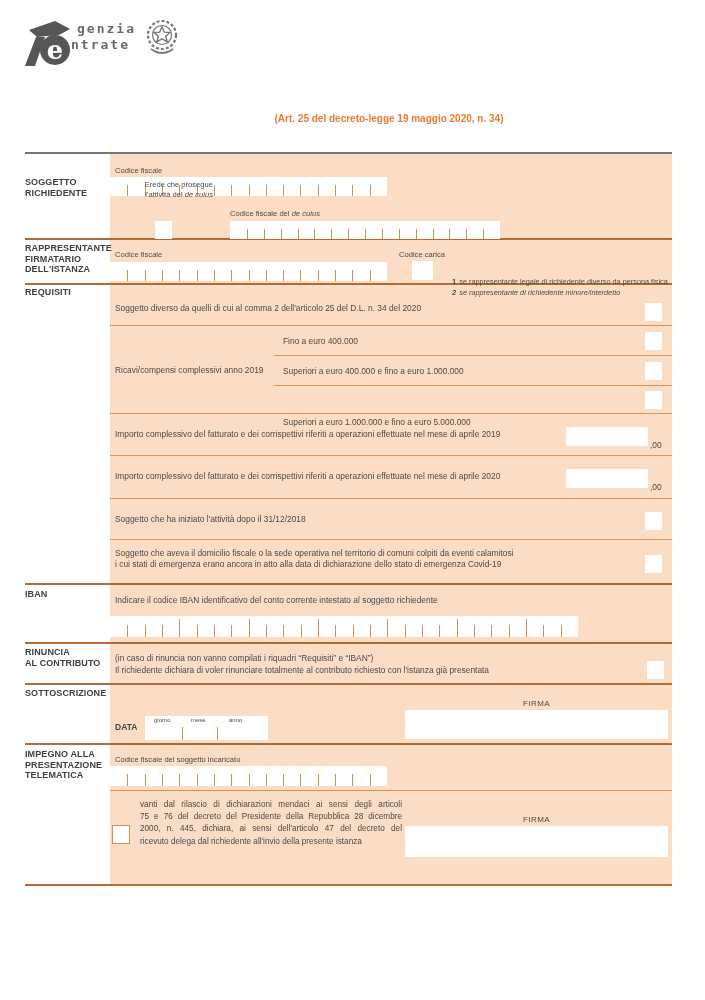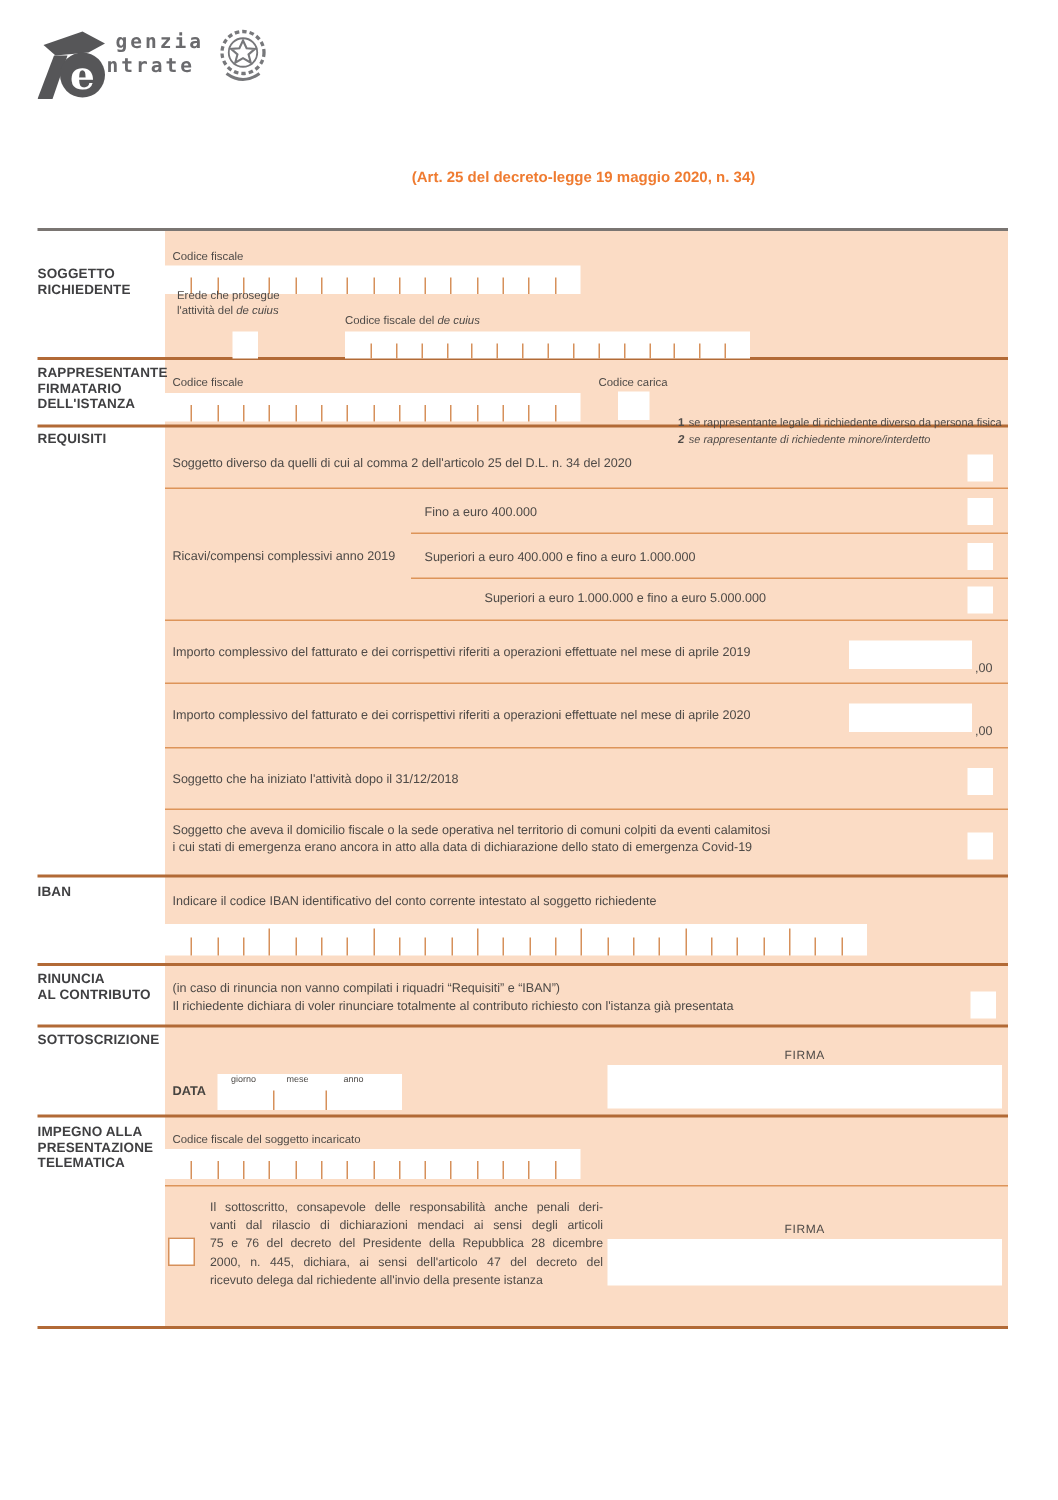--- a/index.html
+++ b/index.html
@@ -93,21 +93,21 @@
       <div class="cell"></div>
       <div class="cell"></div>
       <div class="cell"></div>
       <div class="cell"></div>
       <div class="cell"></div>
       <div class="cell"></div>
       <div class="cell"></div>
       <div class="cell"></div>
     </div>
 
-  <div class="abs flabel" style="left:118px;top:192px;width:95px;text-align:left;line-height:10px;">
+  <div class="abs flabel" style="left:118px;top:180px;width:95px;text-align:right;line-height:10px;">
     <div>Erede che prosegue</div>
     <div><span>l'attività del </span><i class="dc">de cuius</i></div>
   </div>
   <div class="cb" style="left:155px;top:221px;"></div>
 
   <div class="abs flabel" style="left:230px;top:209px;">
     <span>Codice fiscale del </span><i class="dc">de cuius</i>
   </div>
   <div class="comb" style="left:230px;top:221px;width:270px;height:18px;">
       <div class="cell"></div>
@@ -164,21 +164,21 @@
   <div class="abs seclabel" style="left:25px;top:287px;">REQUISITI</div>
 
   <div class="abs rowtext" style="left:115px;top:303px;width:500px;">Soggetto diverso da quelli di cui al comma 2 dell'articolo 25 del D.L. n. 34 del 2020</div>
   <div class="cb" style="left:645px;top:303px;"></div>
 
   <div class="abs rowtext" style="left:115px;top:365px;">Ricavi/compensi complessivi anno 2019</div>
   <div class="abs rowtext" style="left:283px;top:336px;">Fino a euro 400.000</div>
   <div class="cb" style="left:645px;top:332px;"></div>
   <div class="abs rowtext" style="left:283px;top:366px;">Superiori a euro 400.000 e fino a euro 1.000.000</div>
   <div class="cb" style="left:645px;top:362px;"></div>
-  <div class="abs rowtext" style="left:283px;top:393px;margin-left:40px;">Superiori a euro 1.000.000 e fino a euro 5.000.000</div>
+  <div class="abs rowtext" style="left:283px;top:417px;">Superiori a euro 1.000.000 e fino a euro 5.000.000</div>
   <div class="cb" style="left:645px;top:391px;"></div>
 
   <div class="abs rowtext" style="left:115px;top:429px;width:440px;">Importo complessivo del fatturato e dei corrispettivi riferiti a operazioni effettuate nel mese di aprile 2019</div>
   <div class="abs box" style="left:566px;top:427px;width:82px;height:19px;"></div>
   <div class="abs rowtext" style="left:650px;top:440px;">,00</div>
 
   <div class="abs rowtext" style="left:115px;top:471px;width:440px;">Importo complessivo del fatturato e dei corrispettivi riferiti a operazioni effettuate nel mese di aprile 2020</div>
   <div class="abs box" style="left:566px;top:469px;width:82px;height:19px;"></div>
   <div class="abs rowtext" style="left:650px;top:482px;">,00</div>
 
@@ -265,21 +265,20 @@
       <div class="cell"></div>
       <div class="cell"></div>
       <div class="cell"></div>
       <div class="cell"></div>
       <div class="cell"></div>
       <div class="cell"></div>
     </div>
 
   <div class="cb" style="left:112px;top:825px;border:1px solid #d6905a;width:16px;height:17px;"></div>
   <div class="abs par" style="left:140px;top:799px;width:262px;">
-    <div class="just">Il sottoscritto, consapevole delle responsabilità anche penali deri-</div>
     <div class="just">vanti dal rilascio di dichiarazioni mendaci ai sensi degli articoli</div>
     <div class="just">75 e 76 del decreto del Presidente della Repubblica 28 dicembre</div>
     <div class="just">2000, n. 445, dichiara, ai sensi dell'articolo 47 del decreto del</div>
     <div>ricevuto delega dal richiedente all'invio della presente istanza</div>
   </div>
   <div class="abs firmalbl" style="left:405px;top:815px;width:263px;">FIRMA</div>
   <div class="abs box" style="left:405px;top:826px;width:263px;height:31px;"></div>
 
 </div>
 

